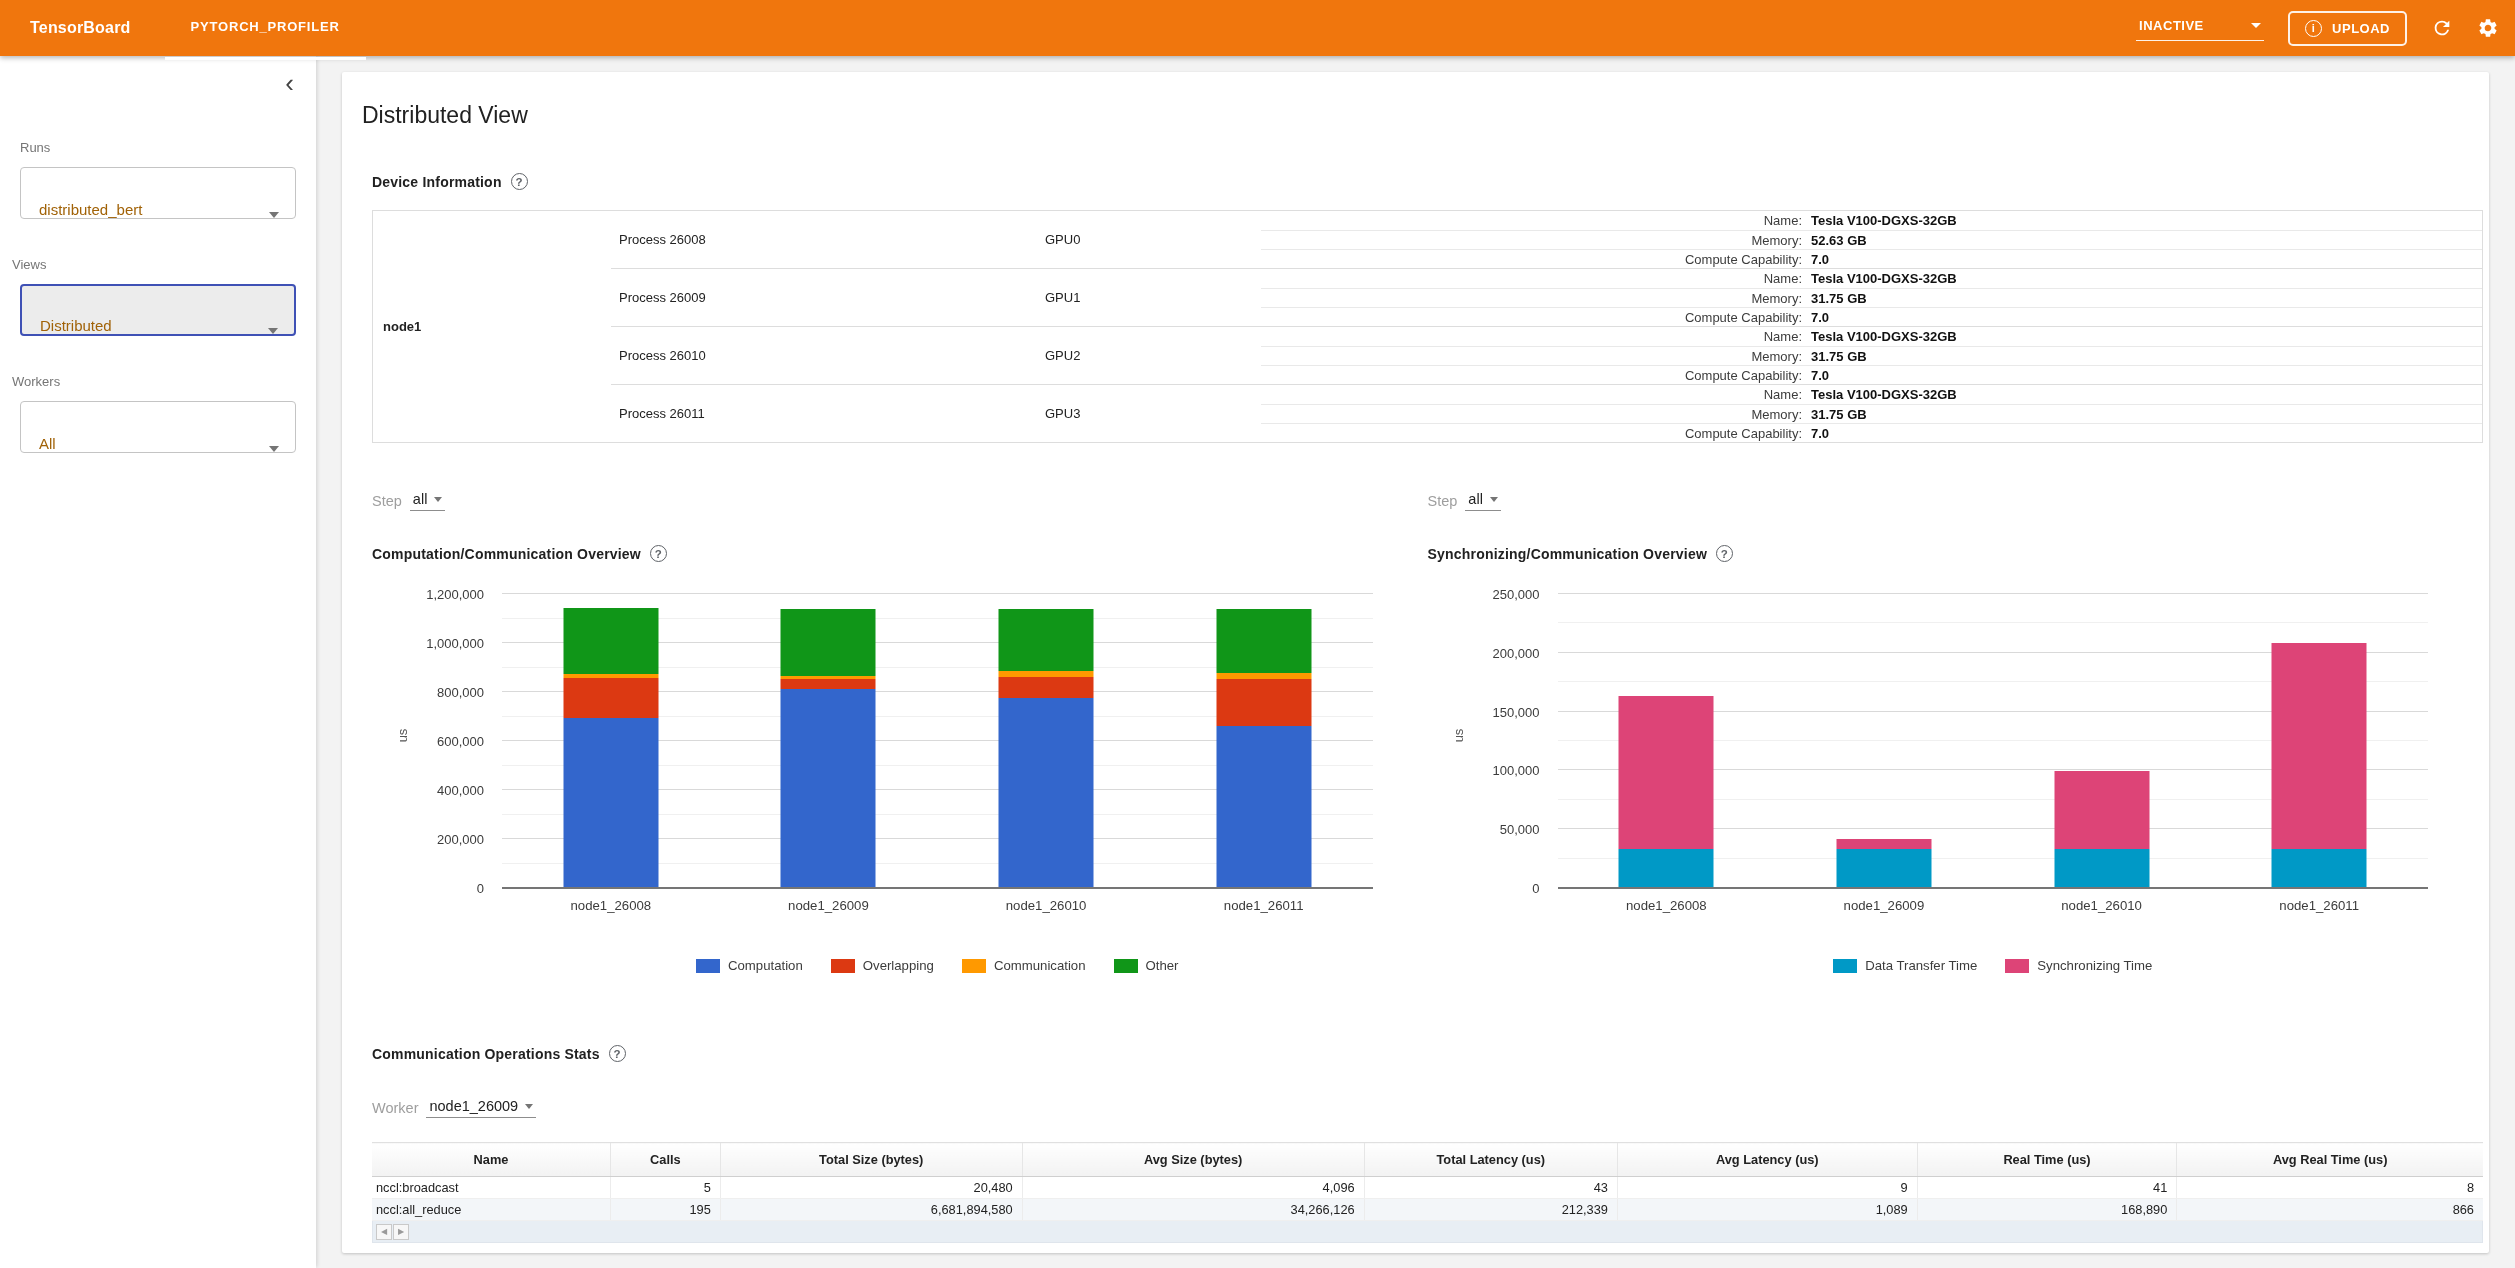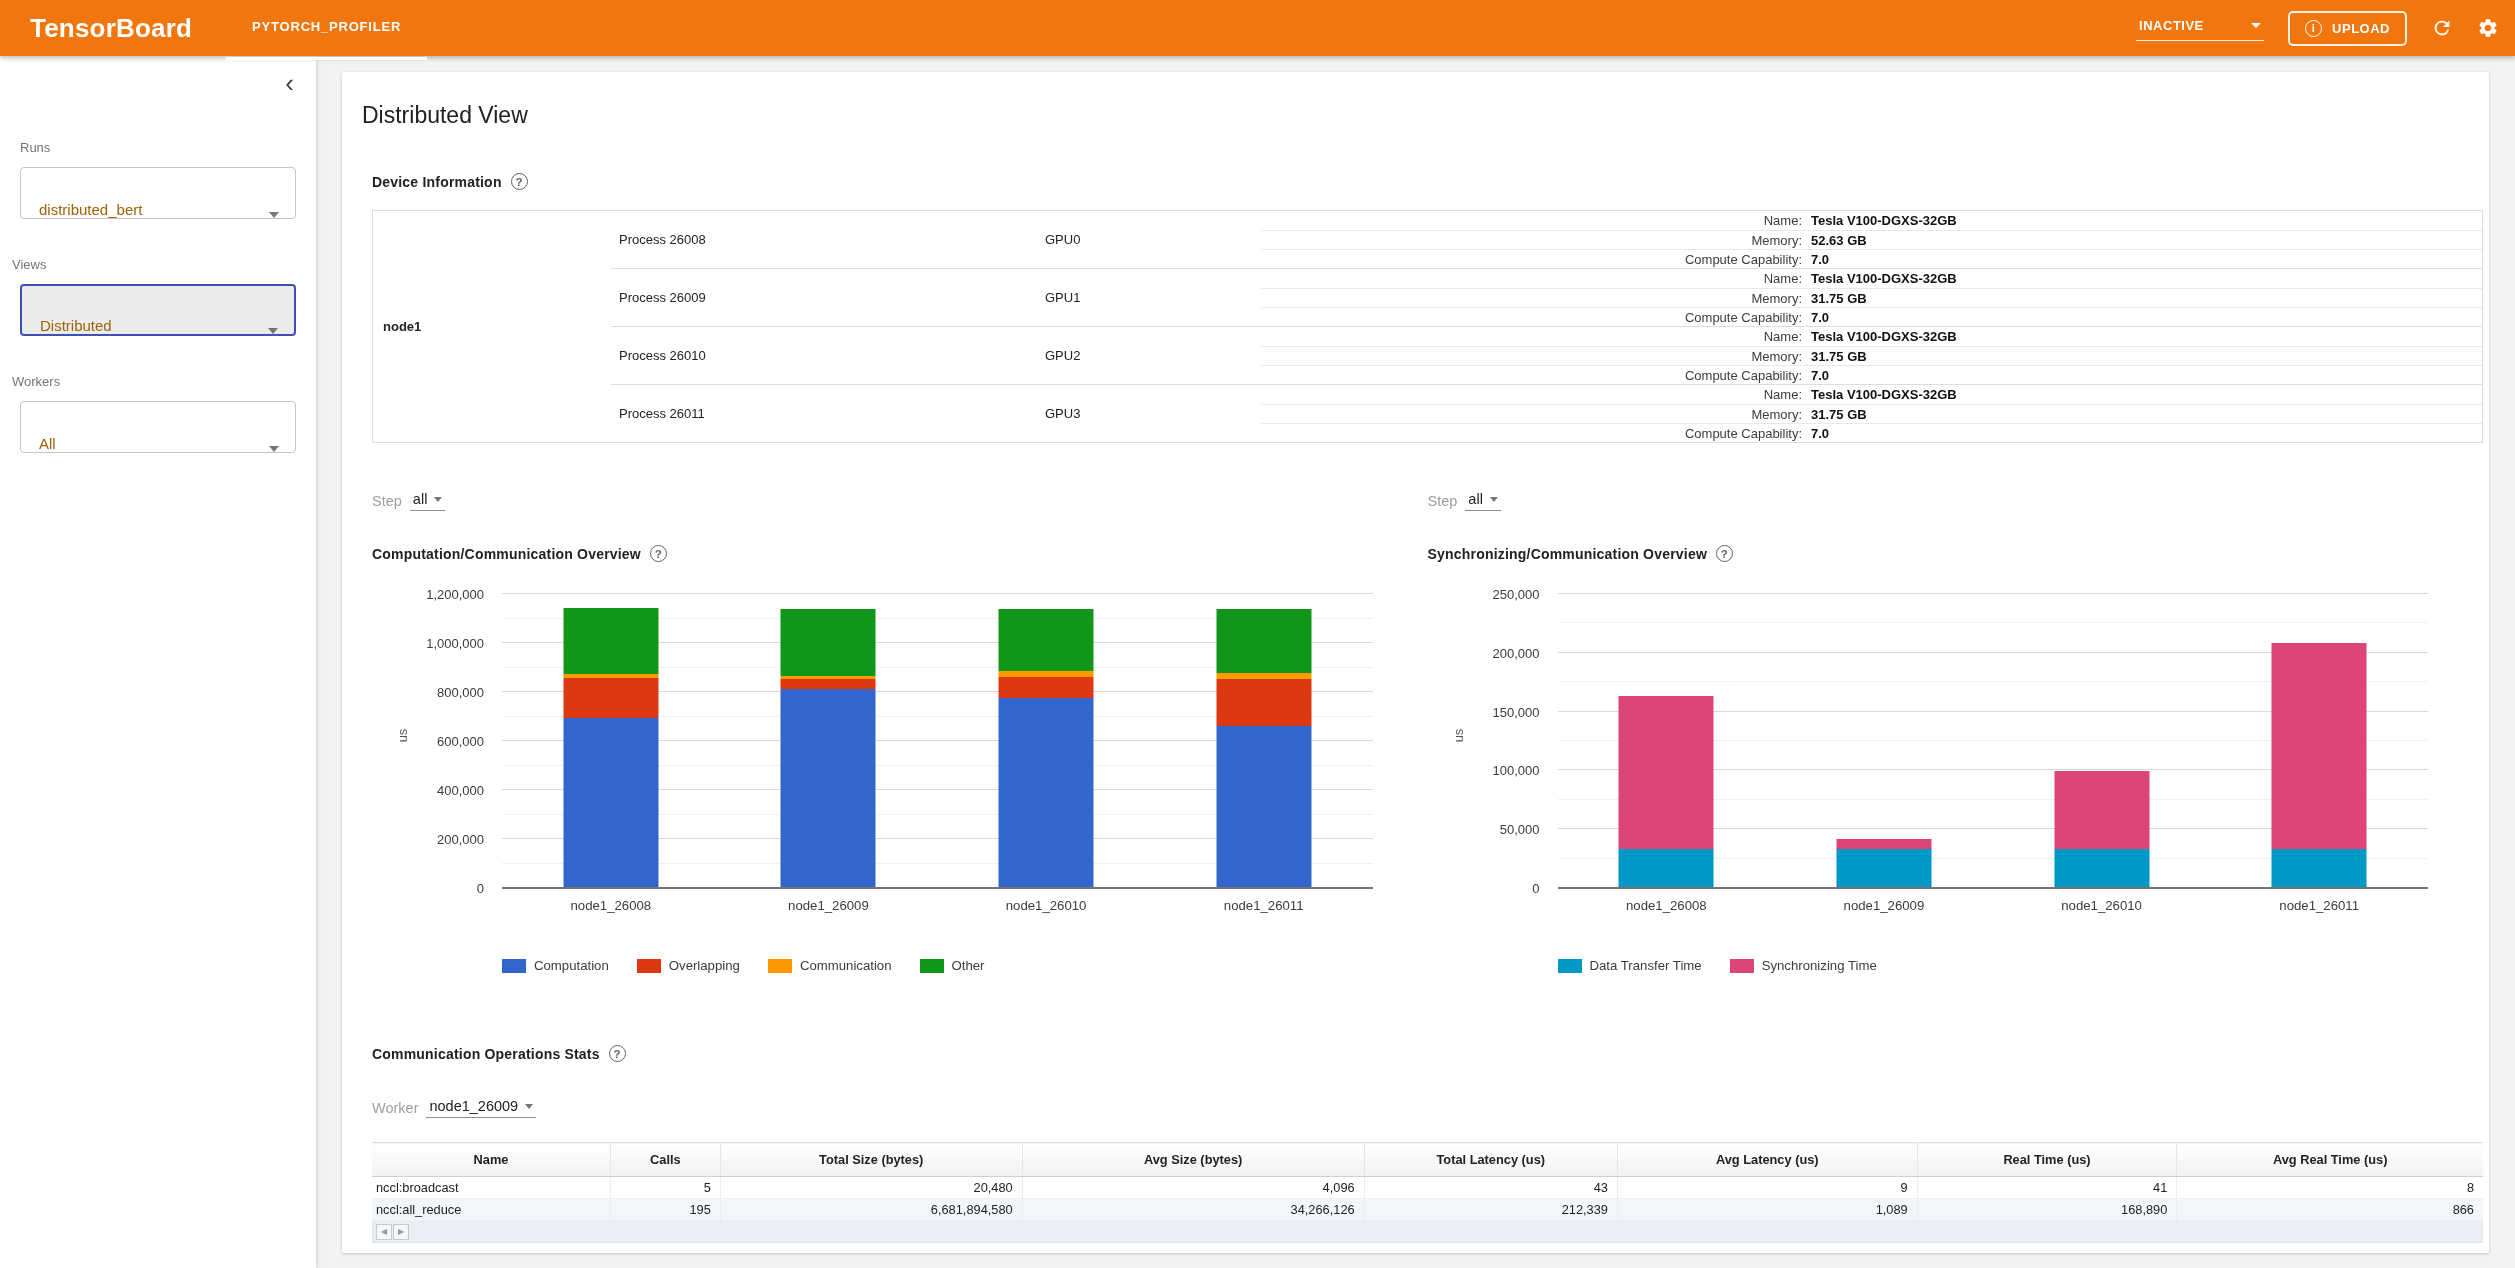--- a/index.html
+++ b/index.html
@@ -3,21 +3,21 @@
 <meta charset="utf-8">
 <style>
   * { box-sizing: border-box; margin: 0; padding: 0; }
   html,body { width:2515px; height:1268px; overflow:hidden;
     font-family:"Liberation Sans", sans-serif; background:#f3f3f3; }
 
   
   .appbar { position:fixed; top:0; left:0; width:100%; height:56px;
     background:#f0760d; display:flex; align-items:center; color:#fff; z-index:50;
     box-shadow:0 2px 5px rgba(0,0,0,.28); }
-  .logo { font-size:26px; font-weight:700; margin-left:30px; letter-spacing:.2px; }
+  .logo { font-size:16px; font-weight:700; margin-left:30px; letter-spacing:.2px; }
   .tab { height:64px; display:flex; align-items:center; padding:0 26px; margin-left:34px;
     font-size:13px; font-weight:700; letter-spacing:.8px; border-bottom:3px solid #fff; }
   .appbar-right { margin-left:auto; display:flex; align-items:center; gap:24px; margin-right:16px; }
   .status-select { width:128px; display:flex; justify-content:space-between; align-items:center;
     border-bottom:1px solid rgba(255,255,255,.9); padding:2px 3px 7px 3px;
     font-size:13px; font-weight:700; letter-spacing:.5px; cursor:pointer; }
   .caret-white { width:0; height:0; border-left:5px solid transparent; border-right:5px solid transparent;
     border-top:5px solid #fff; }
   .upload-btn { display:flex; align-items:center; gap:10px; padding:7px 15px;
     border:2px solid rgba(255,255,255,.9); border-radius:5px; font-size:13px; font-weight:700;
@@ -87,21 +87,21 @@
   .grid { position:absolute; left:0; right:0; height:1px; z-index:1; }
   .grid.major { background:#d9d9d9; }
   .grid.minor { background:#f0f0f0; }
   .bands { position:absolute; inset:0; display:flex; z-index:2; }
   .band { flex:1; position:relative; height:100%; }
   .bar { position:absolute; bottom:0; left:50%; transform:translateX(-50%); width:95px;
     display:flex; flex-direction:column-reverse; }
   .xlab { position:absolute; top:calc(100% + 10px); width:100%; text-align:center;
     font-size:13.2px; color:#3c3c3c; }
   .baseline { position:absolute; left:0; right:0; bottom:-1px; height:2px; background:#757575; z-index:3; }
-  .legend { display:flex; justify-content:flex-start; gap:28px; margin:40px 55px 0 130px; }
+  .legend { display:flex; justify-content:center; gap:28px; margin:40px 55px 0 130px; }
   .legend-item { display:flex; align-items:center; gap:8px; font-size:13.2px; color:#3c3c3c; }
   .swatch { width:24px; height:14px; display:inline-block; flex:none; }
 
   
   .comm-section { margin-top:72px; }
   .worker-row { margin-top:36px; }
   .stats { width:100%; border-collapse:collapse; margin-top:24px; font-size:12.8px; color:#222; }
   .stats th { font-weight:700; text-align:center; padding:9px 8px;
     background:linear-gradient(180deg,#ffffff,#f2f2f2);
     border-top:1px solid #e0e0e0; border-bottom:1px solid #cfcfcf; }

